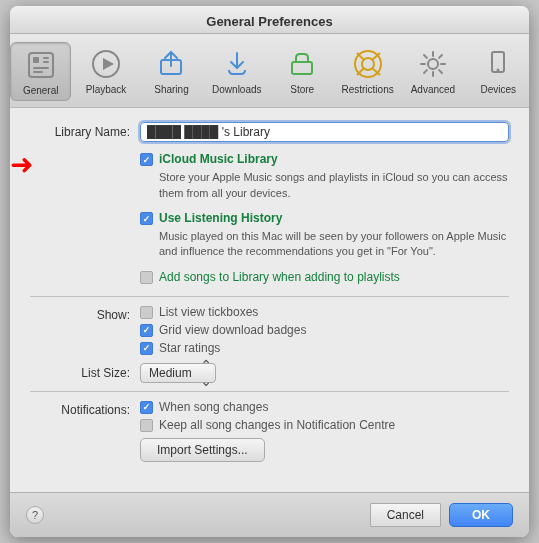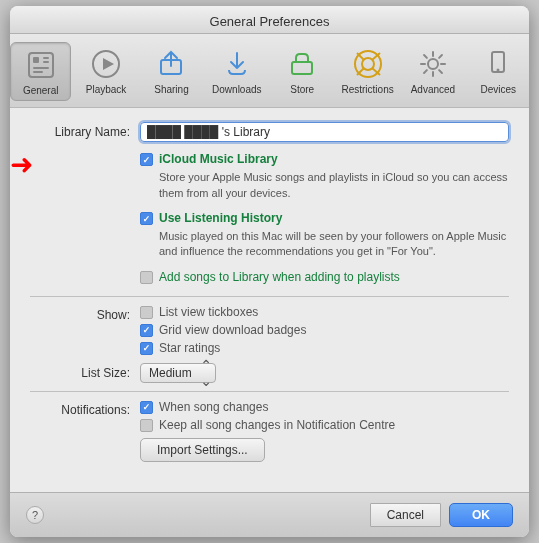--- a/index.html
+++ b/index.html
@@ -17,21 +17,21 @@
       background: #ebebeb;
       border-radius: 8px;
       box-shadow: 0 4px 20px rgba(0,0,0,0.4);
       overflow: hidden;
     }
     .title-bar {
       background: linear-gradient(180deg, #f0f0f0 0%, #d8d8d8 100%);
       text-align: center;
       padding: 8px 0 4px 0;
       font-size: 13px;
-      font-weight: 400;
+      font-weight: 700;
       color: #333;
       border-bottom: 1px solid #b0b0b0;
     }
     .toolbar {
       background: linear-gradient(180deg, #e8e8e8 0%, #d0d0d0 100%);
       display: flex;
       justify-content: center;
       padding: 8px 0 6px 0;
       border-bottom: 1px solid #b8b8b8;
       gap: 4px;

